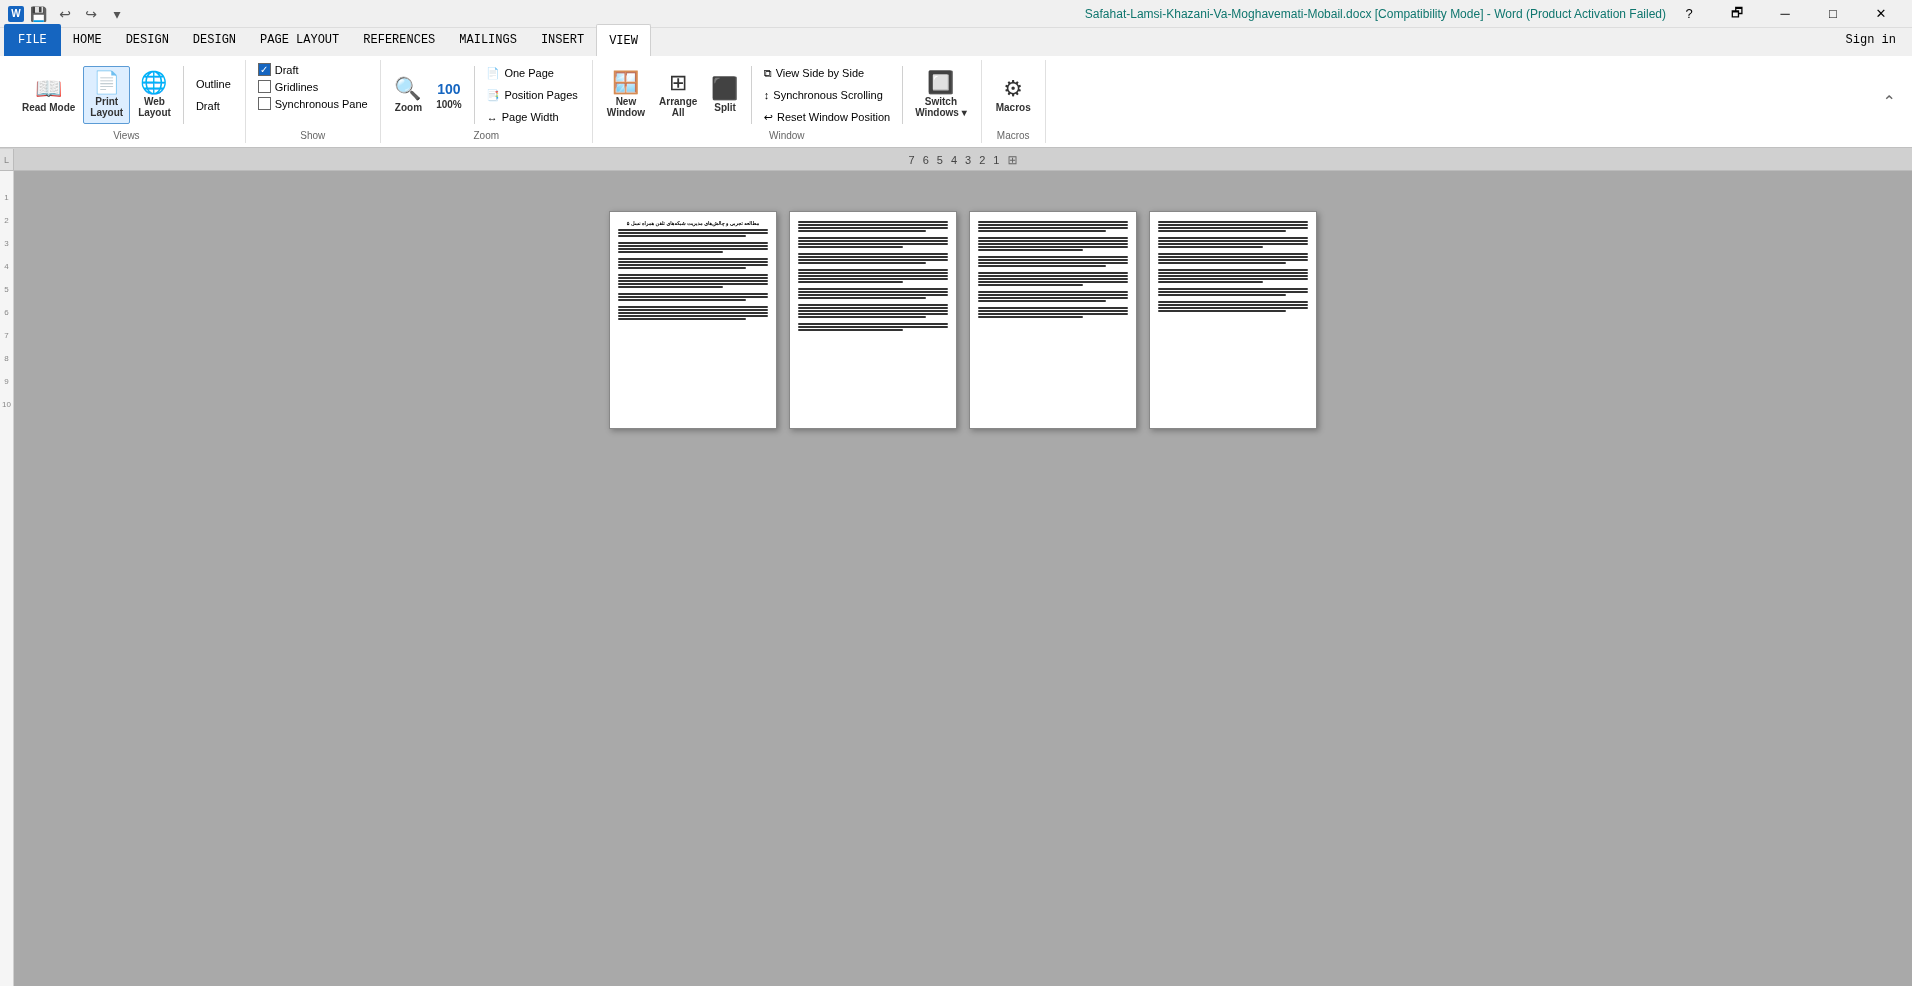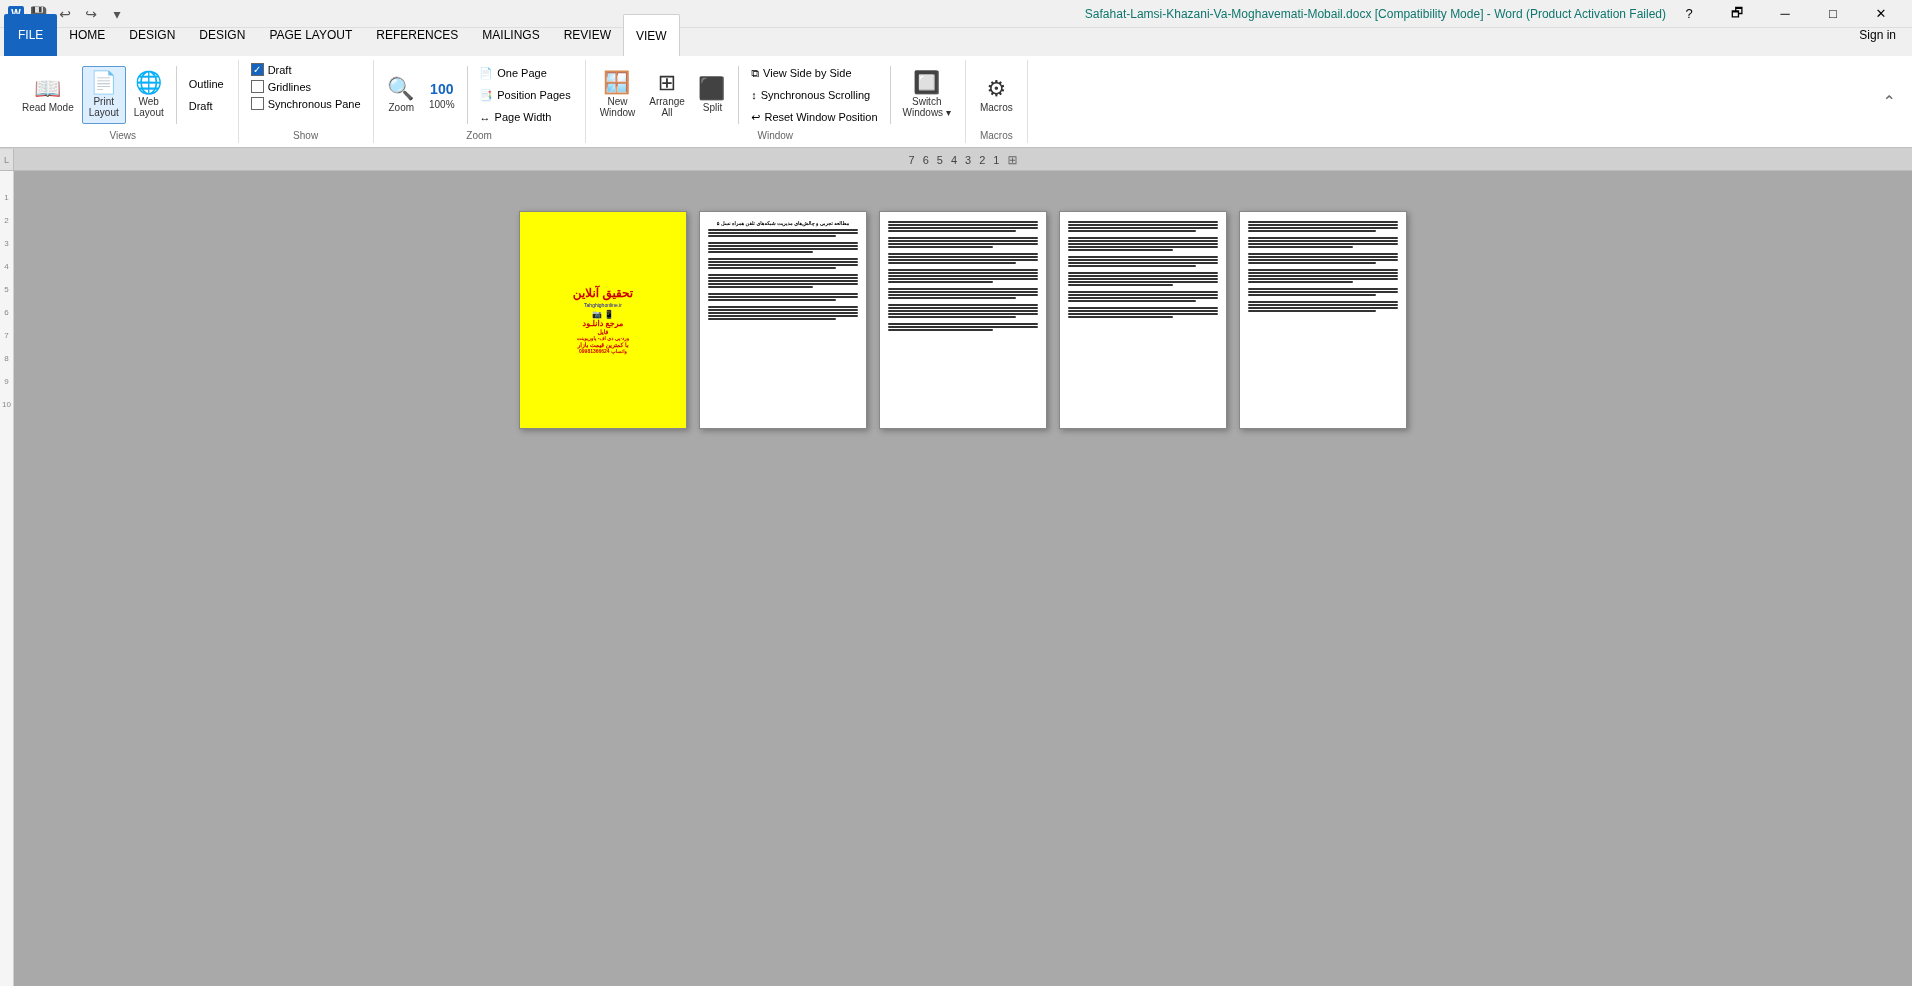--- a/index.html
+++ b/index.html
@@ -18,32 +18,32 @@
     .title-bar-left { display: flex; align-items: center; gap: 4px; }
     .title-bar-center { flex: 1; text-align: right; font-size: 12px; color: #0f766e; }
     .title-bar-right { display: flex; align-items: center; gap: 2px; }
     .title-icon { width: 16px; height: 16px; background: #1565c0; border-radius: 2px; display: flex; align-items: center; justify-content: center; }
     .quick-access-btn { width: 22px; height: 22px; display: flex; align-items: center; justify-content: center; cursor: pointer; border-radius: 2px; font-size: 14px; color: #555; }
     .win-btn { width: 46px; height: 28px; display: flex; align-items: center; justify-content: center; cursor: pointer; font-size: 13px; }
 
     
     .ribbon { background: #f8f8f8; border-bottom: 1px solid #d0d0d0; }
     .ribbon-tabs { display: flex; align-items: flex-end; height: 28px; padding: 0 4px; background: #f0f0f0; }
-    .ribbon-tab { padding: 4px 12px; font-size: 12px; cursor: pointer; height: 42px; display: flex; align-items: center; border-radius: 2px 2px 0 0; }
+    .ribbon-tab { padding: 4px 12px; font-size: 12px; cursor: pointer; height: 32px; display: flex; align-items: center; border-radius: 2px 2px 0 0; font-family: Liberation Mono, monospace; }
     .ribbon-tab.file { background: #1565c0; color: white; padding: 4px 14px; }
     .ribbon-tab.active { background: white; border: 1px solid #d0d0d0; border-bottom: none; }
     .ribbon-content { background: white; padding: 4px 8px; border-bottom: 1px solid #c0c0c0; display: flex; align-items: stretch; gap: 0; }
     .ribbon-group { display: flex; flex-direction: column; align-items: center; padding: 2px 8px; border-right: 1px solid #e0e0e0; }
     .ribbon-group:last-child { border-right: none; }
     .ribbon-group-items { display: flex; align-items: center; gap: 2px; flex: 1; }
     .ribbon-group-label { font-size: 10px; color: #666; margin-top: 2px; }
     .ribbon-btn { display: flex; flex-direction: column; align-items: center; justify-content: center; padding: 2px 6px; cursor: pointer; border-radius: 2px; min-width: 36px; height: 58px; }
     .ribbon-btn.active { background: #ddeeff; border: 1px solid #5b9bd5; }
     .ribbon-btn-icon { font-size: 22px; color: #333; line-height: 1; }
-    .ribbon-btn-label { font-size: 10px; color: #333; text-align: center; margin-top: 2px; }
+    .ribbon-btn-label { font-size: 10px; color: #333; text-align: center; margin-top: 2px; font-weight: bold; }
     .ribbon-btn-small { display: flex; align-items: center; gap: 4px; padding: 2px 6px; cursor: pointer; border-radius: 2px; height: 22px; font-size: 11px; }
     .checkbox-btn { display: flex; align-items: center; gap: 4px; font-size: 11px; cursor: pointer; padding: 1px 4px; }
     .checkbox-icon { width: 13px; height: 13px; border: 1px solid #666; background: white; display: flex; align-items: center; justify-content: center; font-size: 10px; }
     .checked { background: #1565c0; color: white; }
     .ribbon-column { display: flex; flex-direction: column; gap: 0; }
     .separator-v { width: 1px; background: #d0d0d0; margin: 4px 4px; align-self: stretch; }
 
     
     .main-area { display: flex; flex: 1; overflow: hidden; }
     .ruler-v { width: 14px; background: #f5f5f5; border-right: 1px solid #d0d0d0; display: flex; flex-direction: column; }
@@ -90,21 +90,21 @@
 
 <div class="ribbon">
   <div class="ribbon-tabs">
     <div class="ribbon-tab file">FILE</div>
     <div class="ribbon-tab">HOME</div>
     <div class="ribbon-tab">DESIGN</div>
     <div class="ribbon-tab">DESIGN</div>
     <div class="ribbon-tab">PAGE LAYOUT</div>
     <div class="ribbon-tab">REFERENCES</div>
     <div class="ribbon-tab">MAILINGS</div>
-    <div class="ribbon-tab">REVIEW</div>
+    <div class="ribbon-tab">INSERT</div>
     <div class="ribbon-tab active">VIEW</div>
     <div style="flex:1;"></div>
     <div class="ribbon-tab">Sign in</div>
   </div>
 
   <div class="ribbon-content">
 
     <div class="ribbon-group">
       <div class="ribbon-group-items">
         <div class="ribbon-btn">
@@ -266,32 +266,20 @@
       <div style="margin:14px 0 4px;">7</div>
       <div style="margin:14px 0 4px;">8</div>
       <div style="margin:14px 0 4px;">9</div>
       <div style="margin:14px 0 20px;">10</div>
     </div>
   </div>
 
   <div class="document-area">
     <div class="pages-row">
 
-      <div class="doc-page">
-        <div class="ad-page">
-          <div class="ad-title">تحقیق آنلاین</div>
-          <div style="color:#0000cc;font-size:5px;margin:2px 0;">Tahghighonline.ir</div>
-          <div style="display:flex;gap:4px;font-size:8px;">📷 📱</div>
-          <div class="ad-body">مرجع دانلـود</div>
-          <div style="color:#cc0000;font-size:6px;font-weight:bold;">فایل</div>
-          <div style="color:#cc0000;font-size:5px;font-weight:bold;">ورد-پی دی اف- پاورپوینت</div>
-          <div style="color:#cc0000;font-size:6px;font-weight:bold;">با کمترین قیمت بازار</div>
-          <div style="color:#cc0000;font-size:5px;font-weight:bold;">واتساپ 09981366624</div>
-        </div>
-      </div>
 
       <div class="doc-page">
         <div class="doc-page-inner">
           <div style="text-align:center;font-weight:bold;font-size:5px;margin-bottom:3px;color:#000;">مطالعه تجربی و چالش‌های مدیریت شبکه‌های تلفن همراه نسل ۵</div>
           <div class="text-line full"></div>
           <div class="text-line full"></div>
           <div class="text-line medium"></div>
           <div style="height:3px;"></div>
           <div class="text-line full"></div>
           <div class="text-line full"></div>

